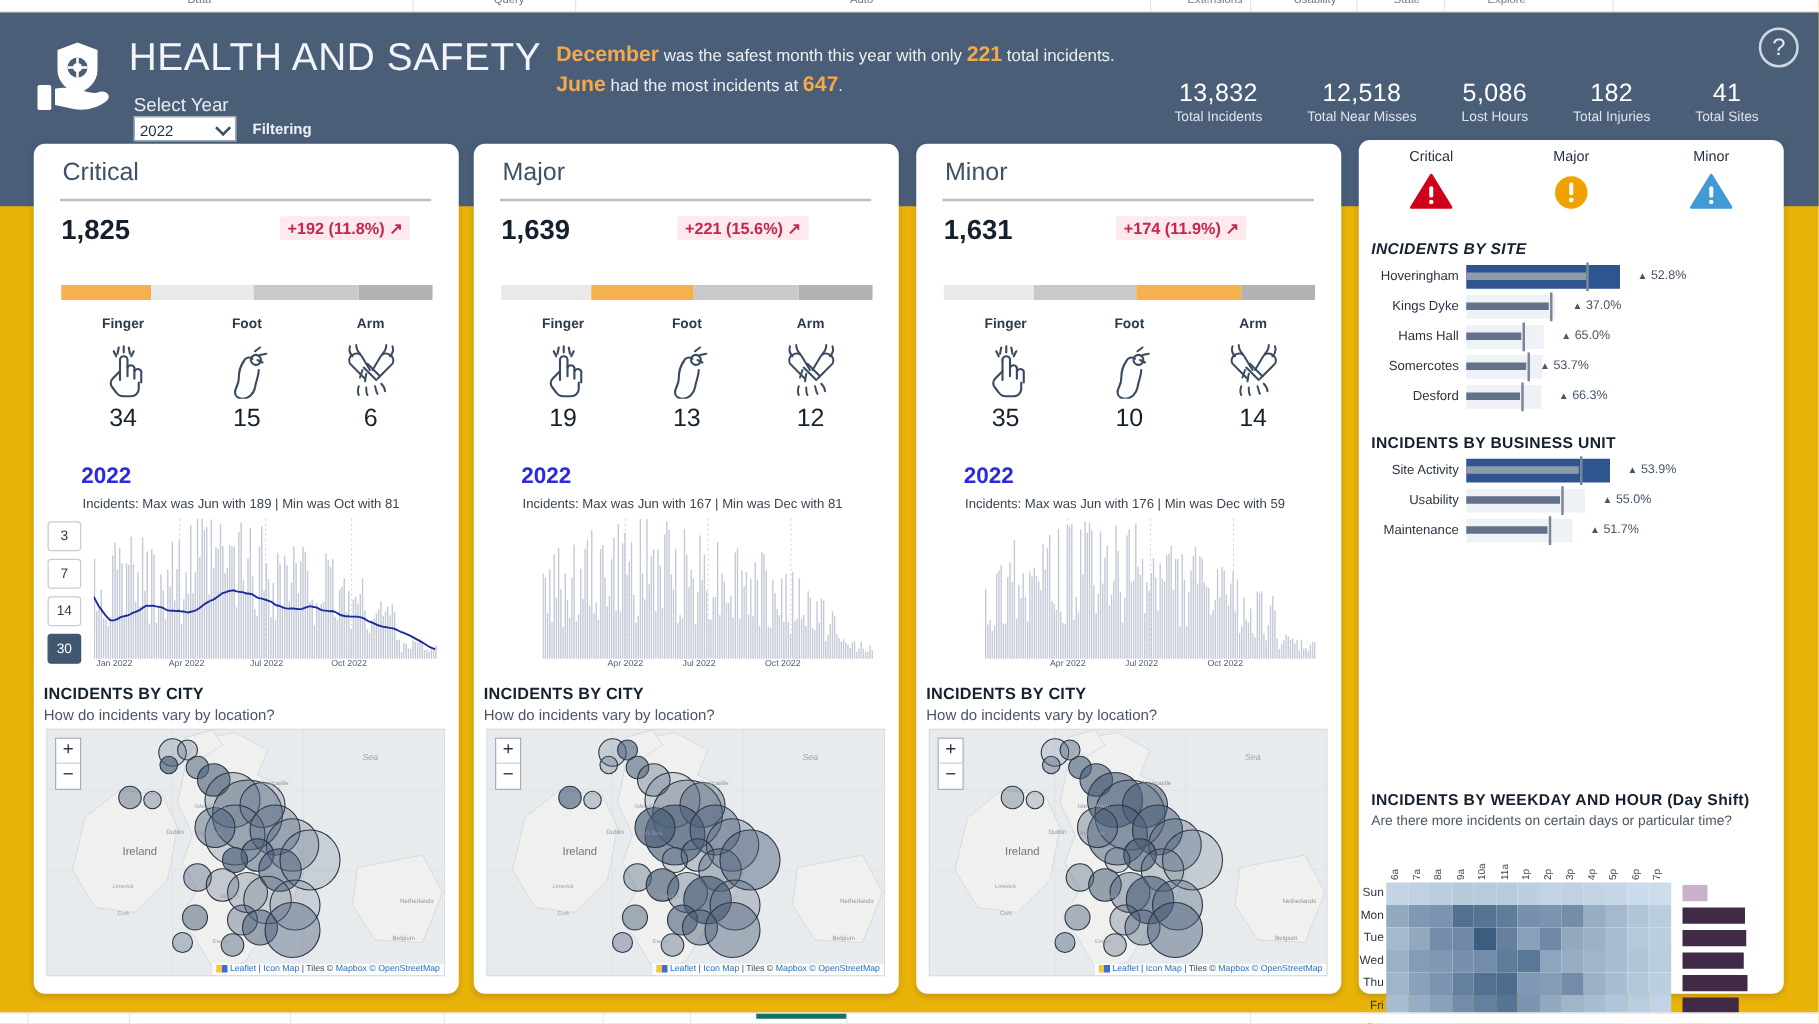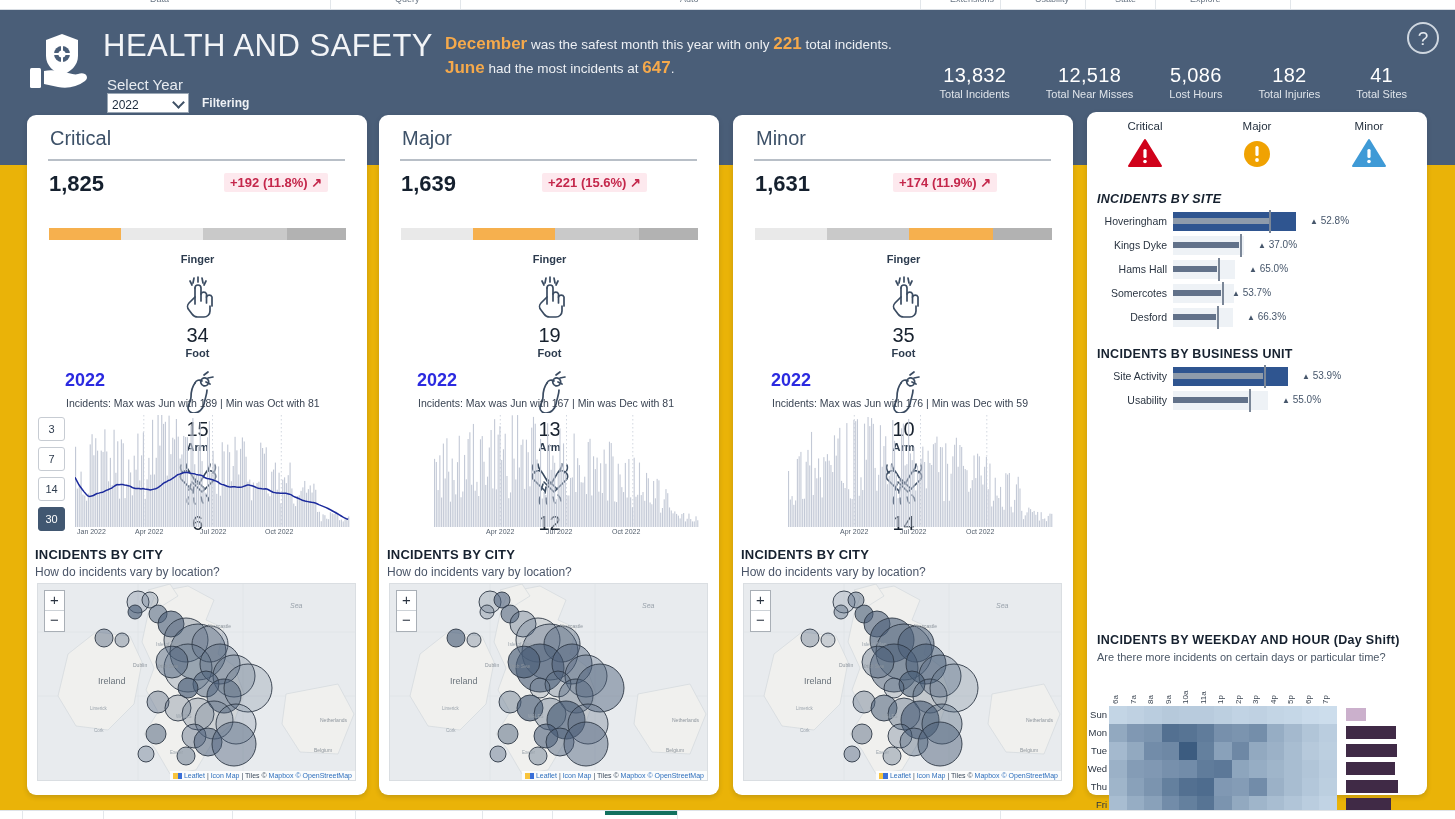--- a/index.html
+++ b/index.html
@@ -56,21 +56,21 @@
 
   .sev-title { position:absolute; left:23px; top:12px; font-size:20px; color:#3d5168; font-weight:400; }
   .sev-rule { position:absolute; left:21px; top:44px; width:297px; height:2px; background:#b8bfc7; }
   .sev-big { position:absolute; left:22px; top:56px; font-size:22px; font-weight:bold; color:#15202e; }
   .sev-delta { position:absolute; top:58px; font-size:13px; font-weight:bold; color:#c4274b;
                background:#fde9ee; padding:2px 6px; border-radius:2px; white-space:nowrap; }
 
   .seg { position:absolute; left:22px; top:113px; width:297px; height:12px; display:flex; }
   .seg i { display:block; height:12px; }
 
-  .parts { position:absolute; left:22px; top:138px; width:297px; display:flex;flex-direction:column; }
+  .parts { position:absolute; left:22px; top:138px; width:297px; display:flex; }
   .part { flex:1; text-align:center; }
   .part .pl { font-size:11px; font-weight:bold; color:#2c3b4e; }
   .part .pi { height:52px; margin-top:6px; display:flex; align-items:center; justify-content:center; }
   .part .pv { font-size:20px; color:#17212e; margin-top:1px; }
 
   .yr { position:absolute; left:38px; top:255px; font-size:18px; color:#2b2ae0; font-weight:bold; }
   .yrsub { position:absolute; left:39px; top:282px; font-size:10.5px; color:#3a4453; white-space:nowrap; }
 
   .gran { position:absolute; left:11px; top:302px; }
   .gran b { display:block; width:27px; height:24px; margin-bottom:6px; border:1px solid #c7ccd3;
@@ -1160,20 +1160,27 @@
       <div class="tick" style="left:177px"></div>
       <div class="pct" style="left:215px"><span class="tri">▲</span> 53.9%</div>
         </div>
         <div class="brow">
           <div class="bl">Usability</div>
       <div class="track" style="width:95px"></div>
       <div class="fill" style="width:75px"></div>
       <div class="tick" style="left:162px"></div>
       <div class="pct" style="left:195px"><span class="tri">▲</span> 55.0%</div>
         </div>
+        <div class="brow">
+          <div class="bl">Maintenance</div>
+      <div class="track" style="width:85px"></div>
+      <div class="fill" style="width:65px"></div>
+      <div class="tick" style="left:152px"></div>
+      <div class="pct" style="left:185px"><span class="tri">▲</span> 51.7%</div>
+        </div>
       </div>
 
   <div class="sect-t" style="top:521px;">INCIDENTS BY WEEKDAY AND HOUR (Day Shift)</div>
   <div class="sect-s" style="top:539px;">Are there more incidents on certain days or particular time?</div>
 
   <div class="hmwrap">
     <div class="hmhours" id="hm-hours">
           <span style="left: 11px;">6a</span>
           <span style="left: 28.5px;">7a</span>
           <span style="left: 46px;">8a</span>

